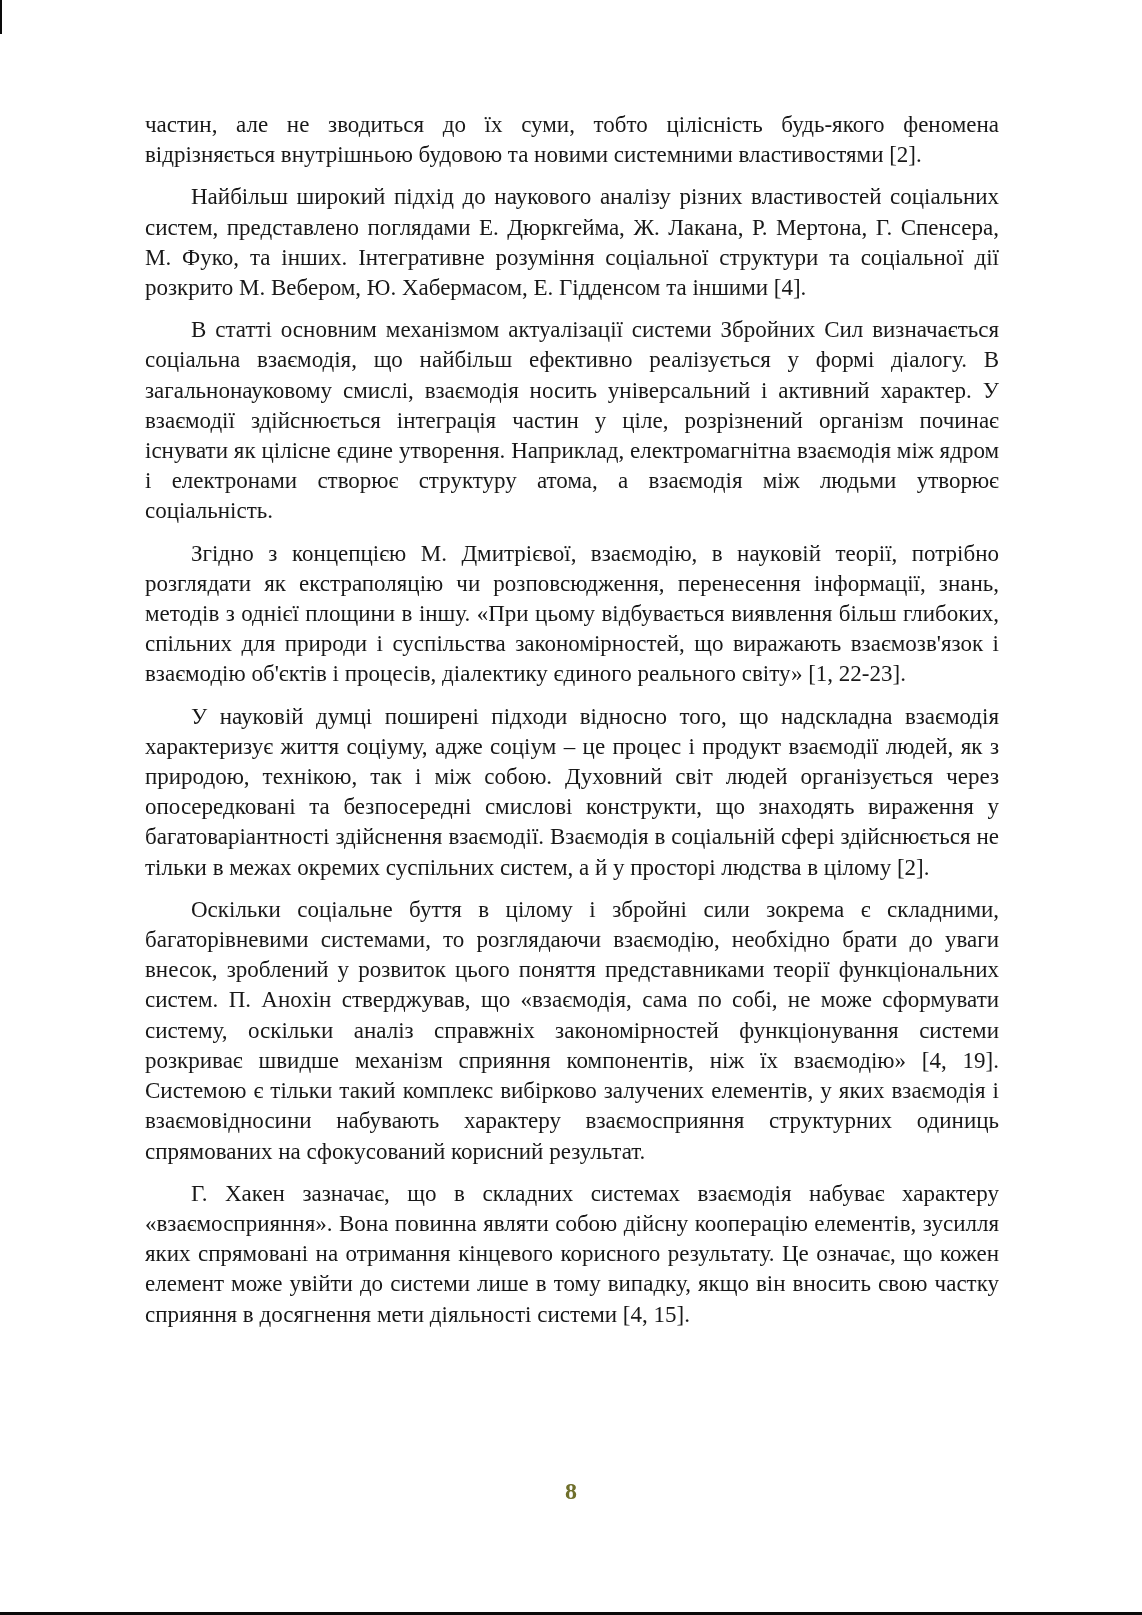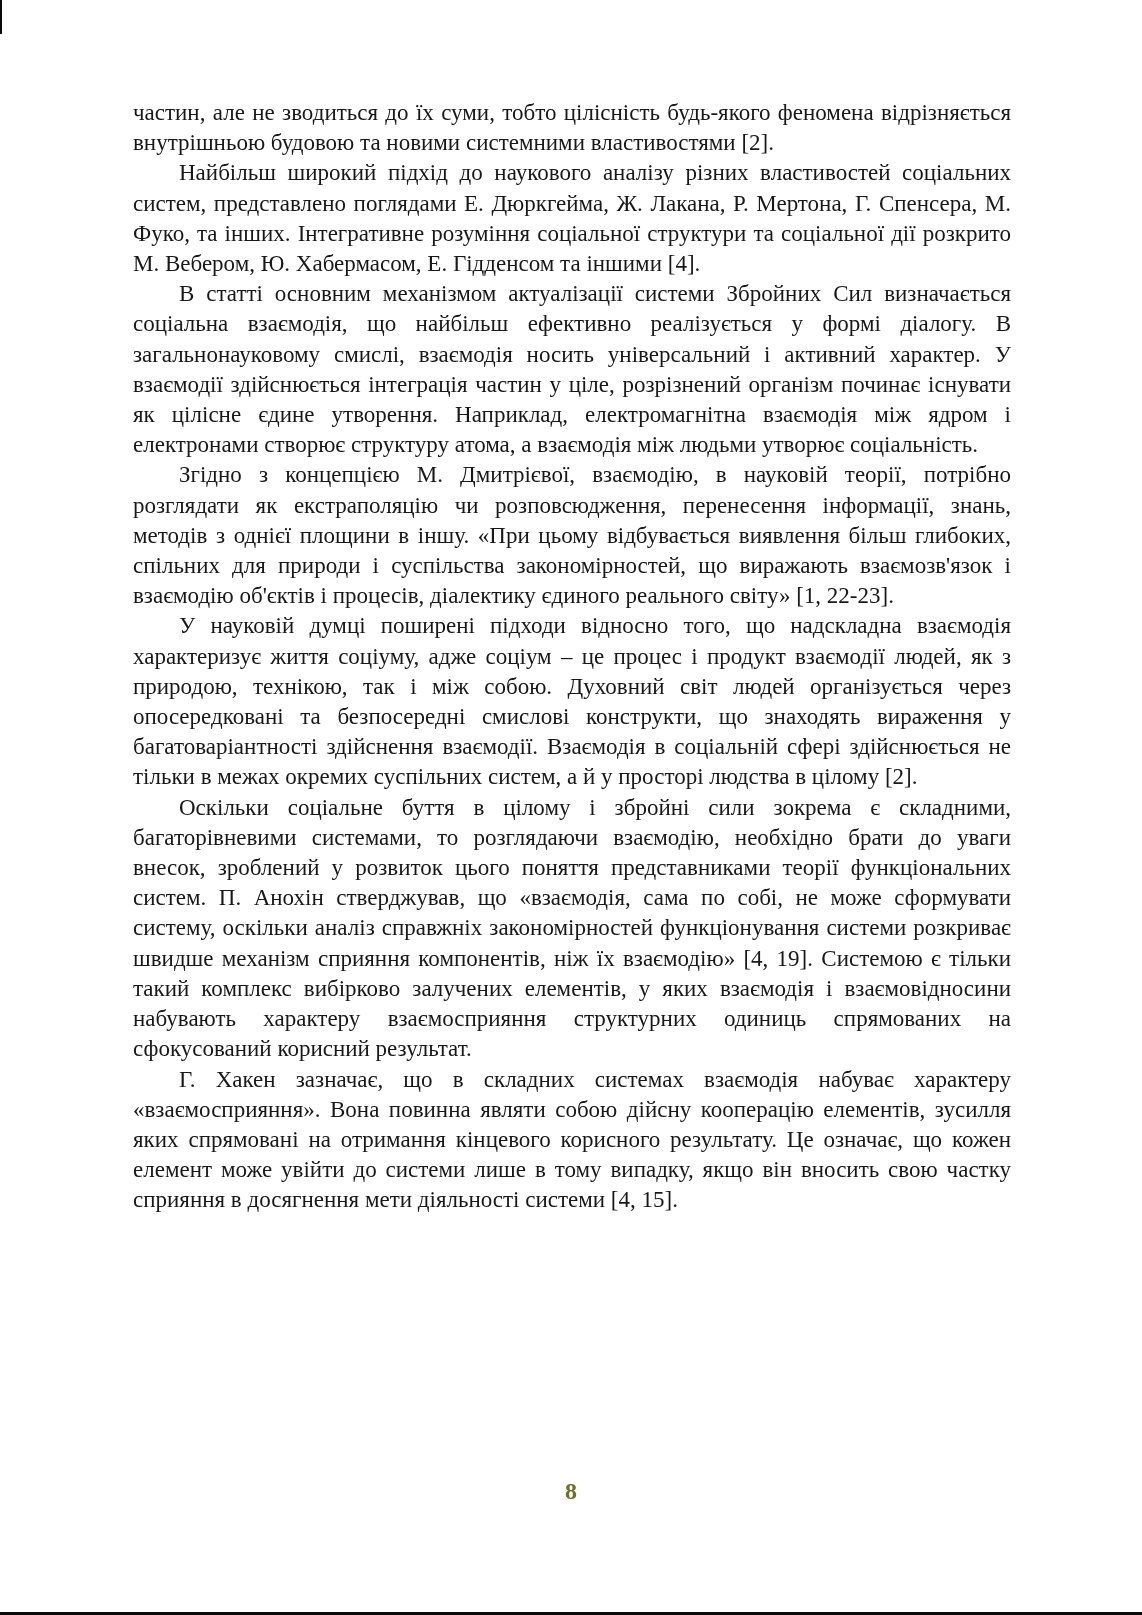--- a/index.html
+++ b/index.html
@@ -20,21 +20,21 @@
     position: absolute;
     left: 133px;
     top: 98px;
     width: 878px;
     font-size: 23px;
     line-height: 30.2px;
     text-align: justify;
     text-justify: inter-word;
   }
   .content p {
-    margin: 0;
+    margin: 12px;
     padding: 0;
     text-indent: 46px;
   }
   .content p.no-indent {
     text-indent: 0;
   }
   .page-number {
     position: absolute;
     left: 0;
     top: 1478px;

